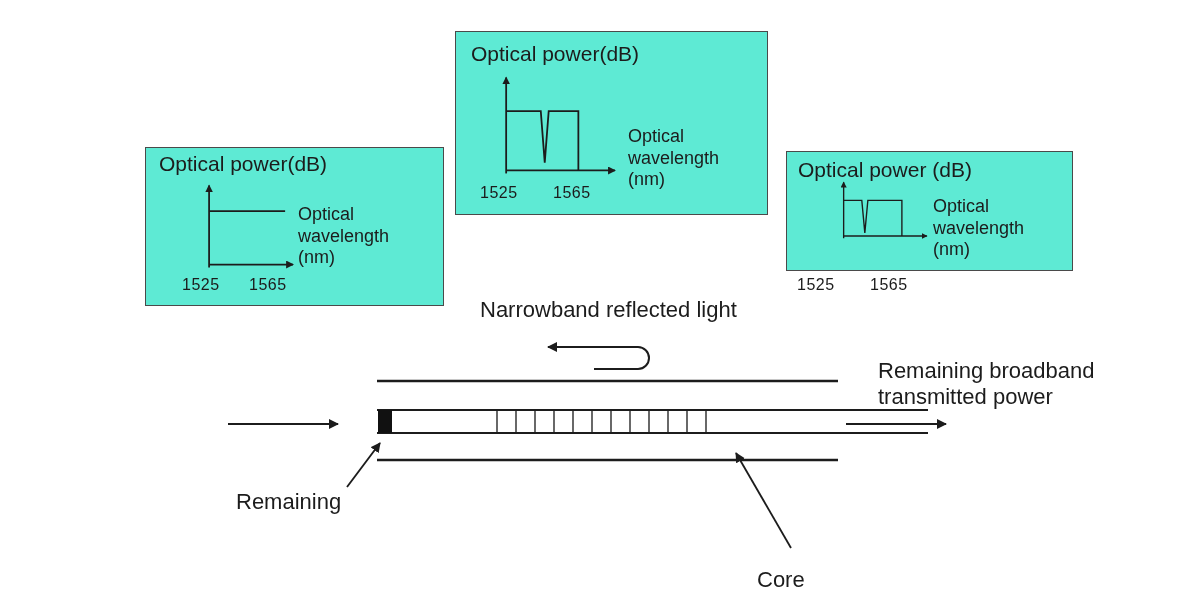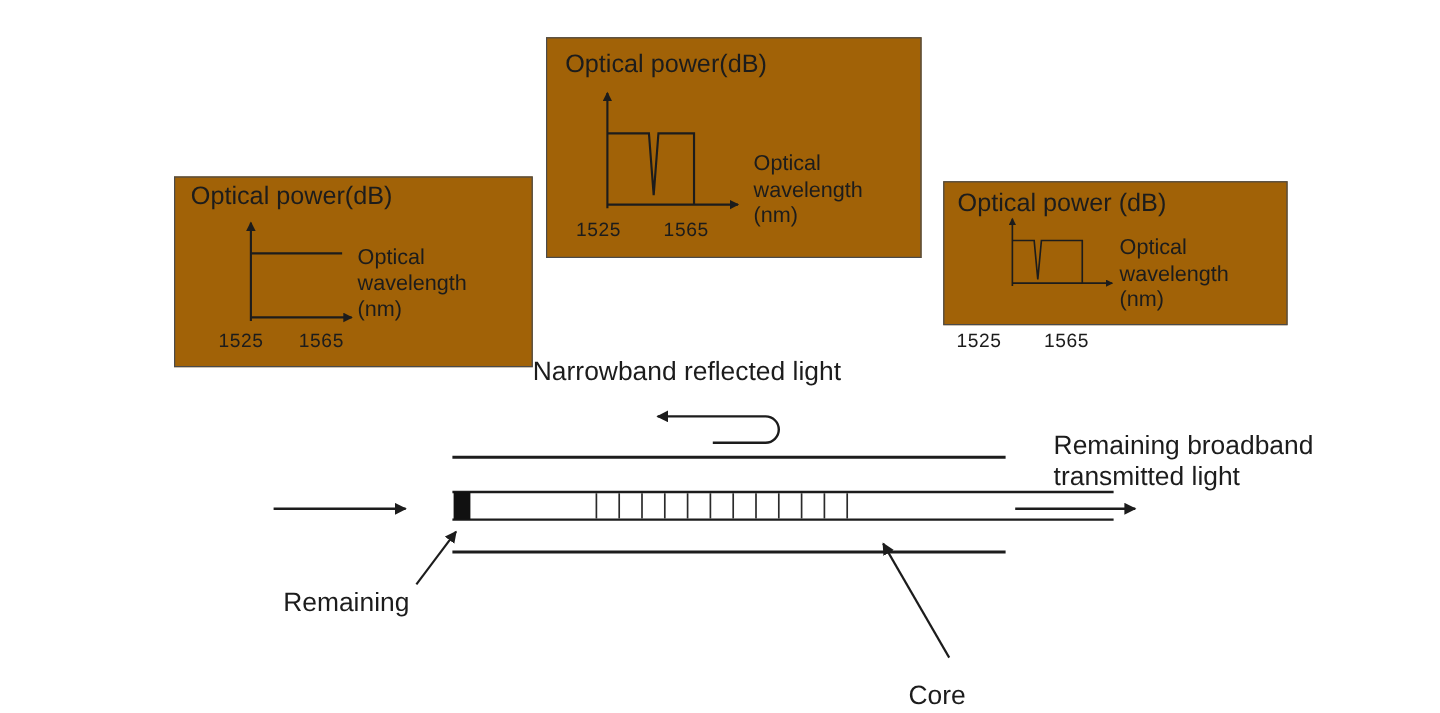--- a/index.html
+++ b/index.html
@@ -12,21 +12,21 @@
   .stage {
     position: relative;
     width: 1200px;
     height: 594px;
     background: #ffffff;
     overflow: hidden;
   }
   .panel {
     position: absolute;
     border: 1.5px solid #4a4a4a;
-    background: #a16207;
+    background: #5eead4;
   }
   .panel-title {
     position: absolute;
     font-size: 21px;
     white-space: nowrap;
   }
   .axis-svg {
     position: absolute;
     inset: 0;
     width: 100%;
@@ -138,22 +138,22 @@
 
     <line x1="846" y1="424" x2="946" y2="424" stroke="#1c1c1c" stroke-width="2" marker-end="url(#ah-f)"></line>
 
     <path d="M594 369 H638 A11 11 0 0 0 638 347 H548" stroke="#1c1c1c" stroke-width="2" fill="none" marker-end="url(#ah-f)"></path>
 
     <line x1="347" y1="487" x2="380" y2="443" stroke="#1c1c1c" stroke-width="1.8" marker-end="url(#ah-f)"></line>
 
     <line x1="791" y1="548" x2="736" y2="453" stroke="#1c1c1c" stroke-width="1.8" marker-end="url(#ah-f)"></line>
   </svg>
 
-  <div class="free-label" style="left:444px; top:297px; white-space:nowrap;text-align:center;">Narrowband reflected light</div>
+  <div class="free-label" style="left:480px; top:297px; white-space:nowrap;text-align:center;">Narrowband reflected light</div>
 
 
-  <div class="free-label" style="left:878px; top:358px; width:280px;">Remaining broadband transmitted light</div>
+  <div class="free-label" style="left:878px; top:358px; width:280px;">Remaining broadband transmitted power</div>
 
   <div class="free-label" style="left:236px; top:489px; white-space:nowrap;">Remaining</div>
 
   <div class="free-label" style="left:757px; top:567px; white-space:nowrap;">Core</div>
 
 </div>
 
 </body></html>

